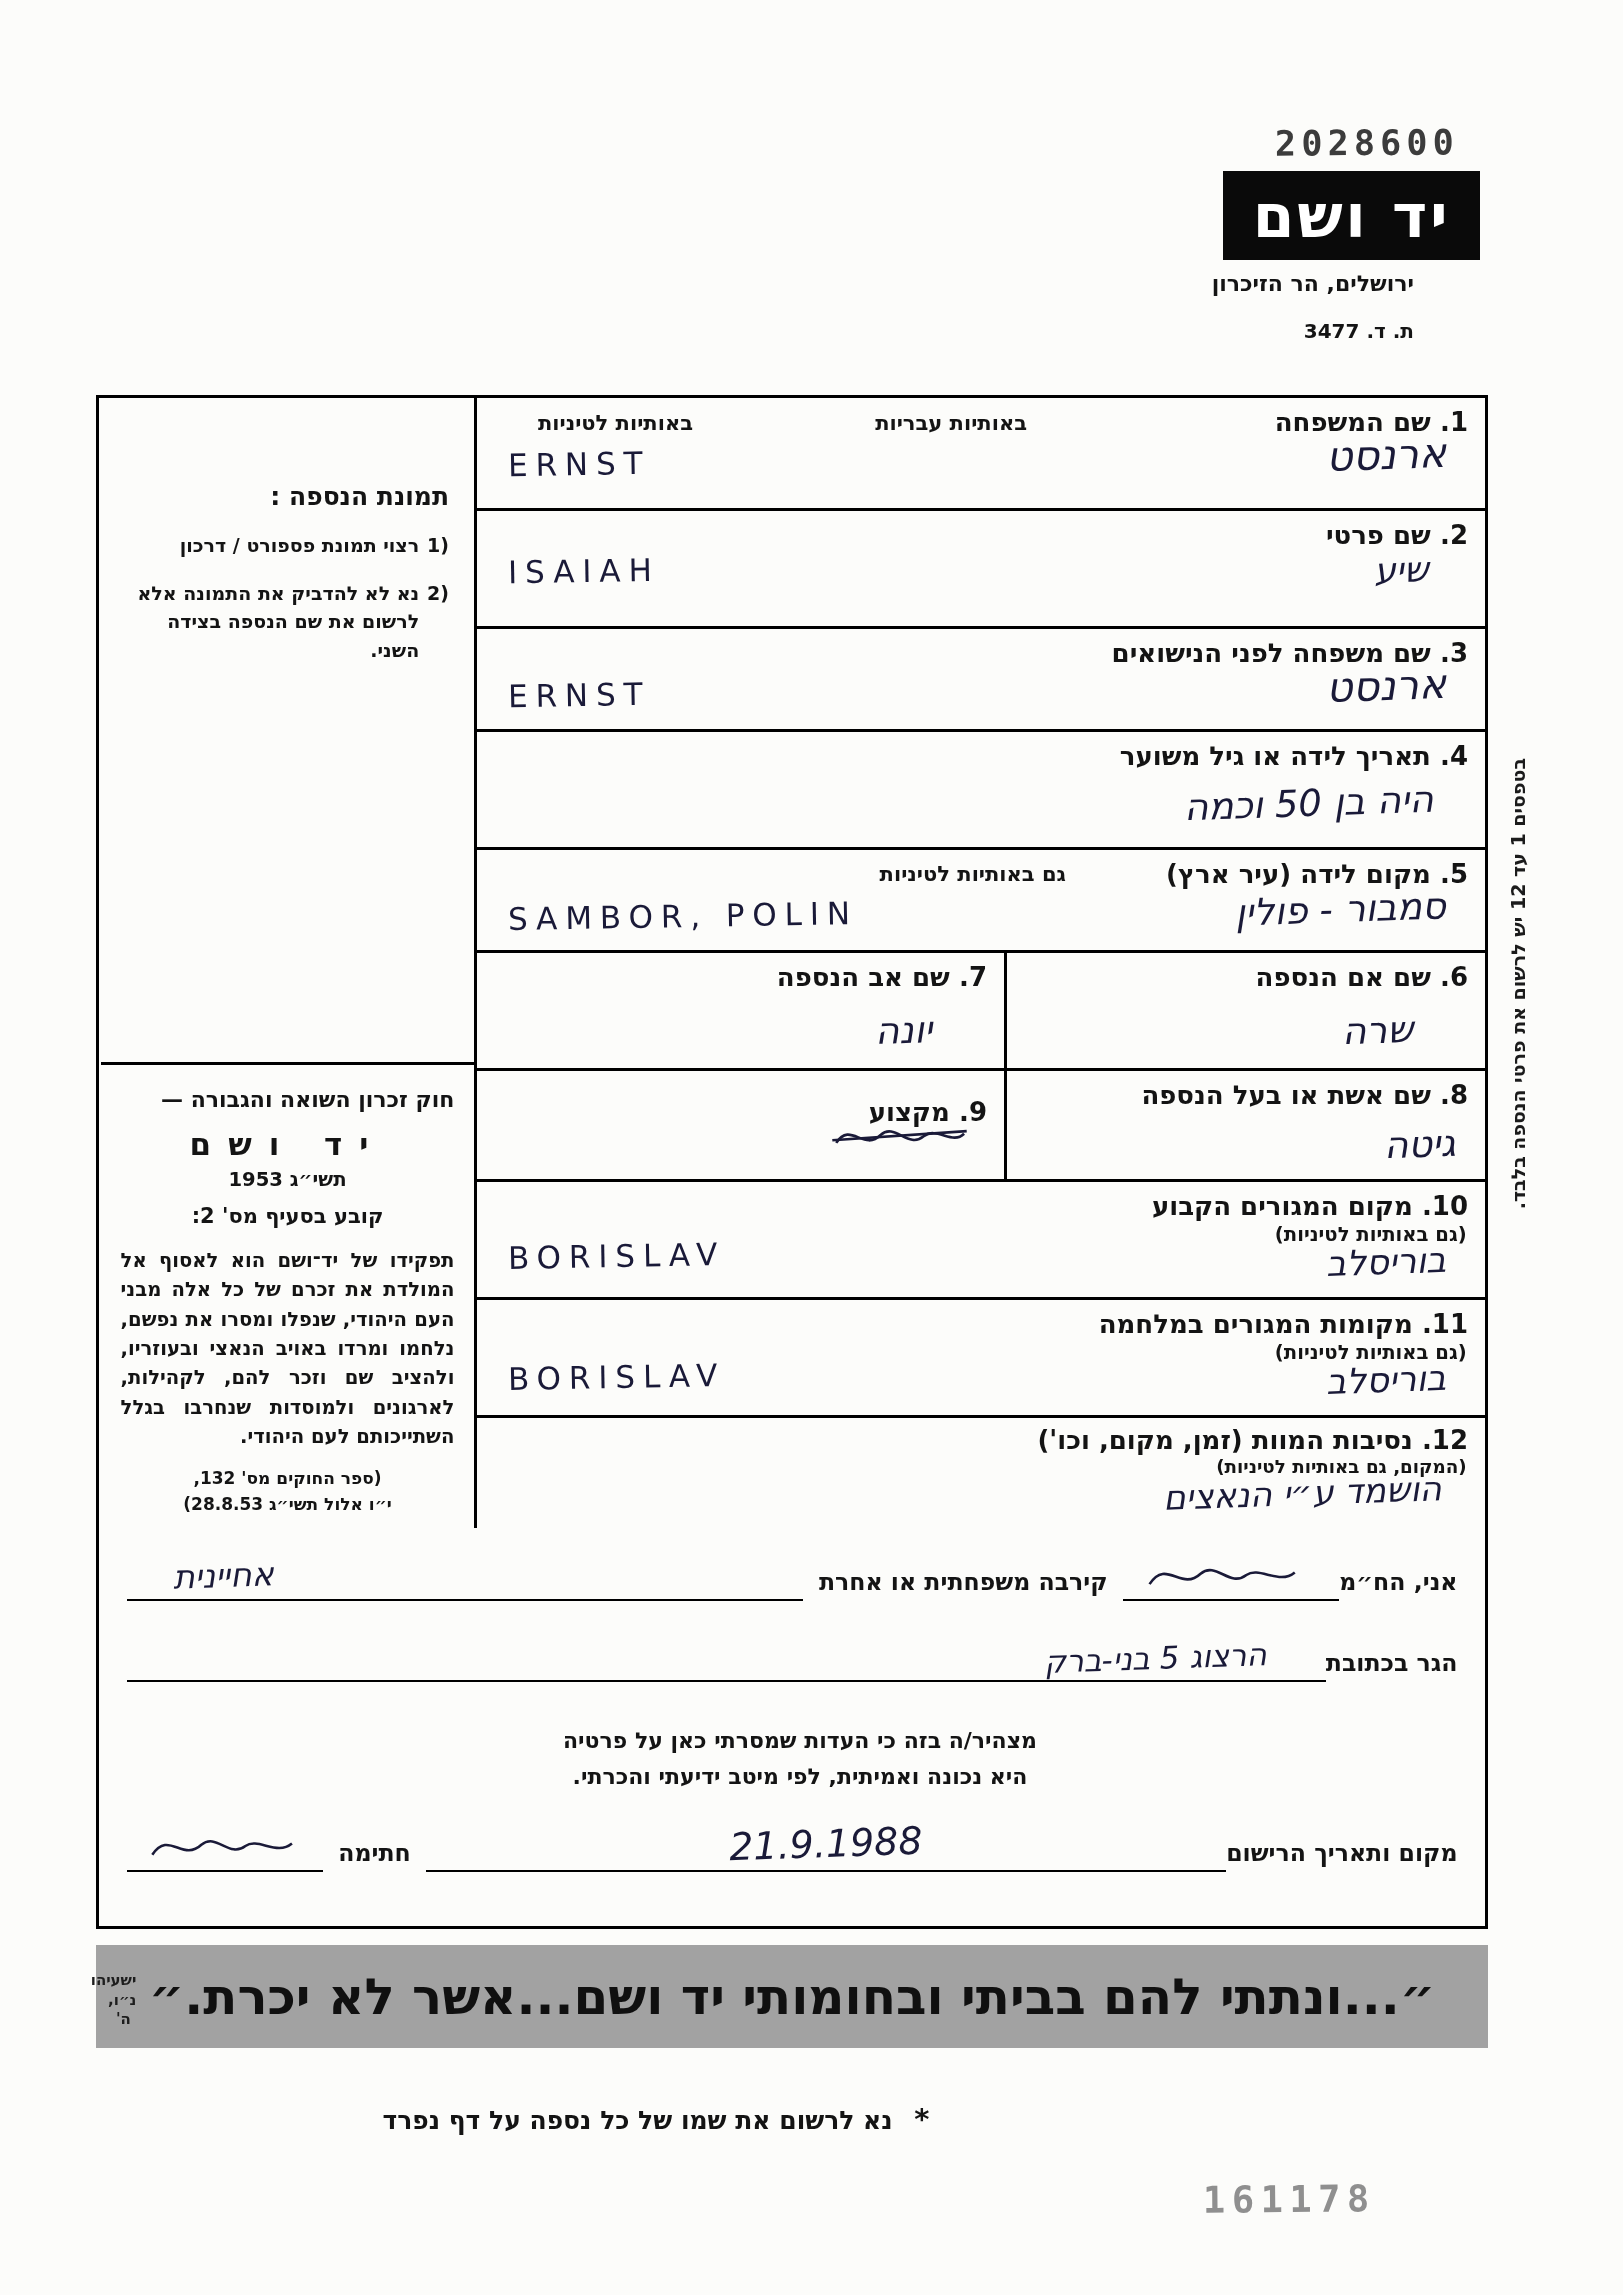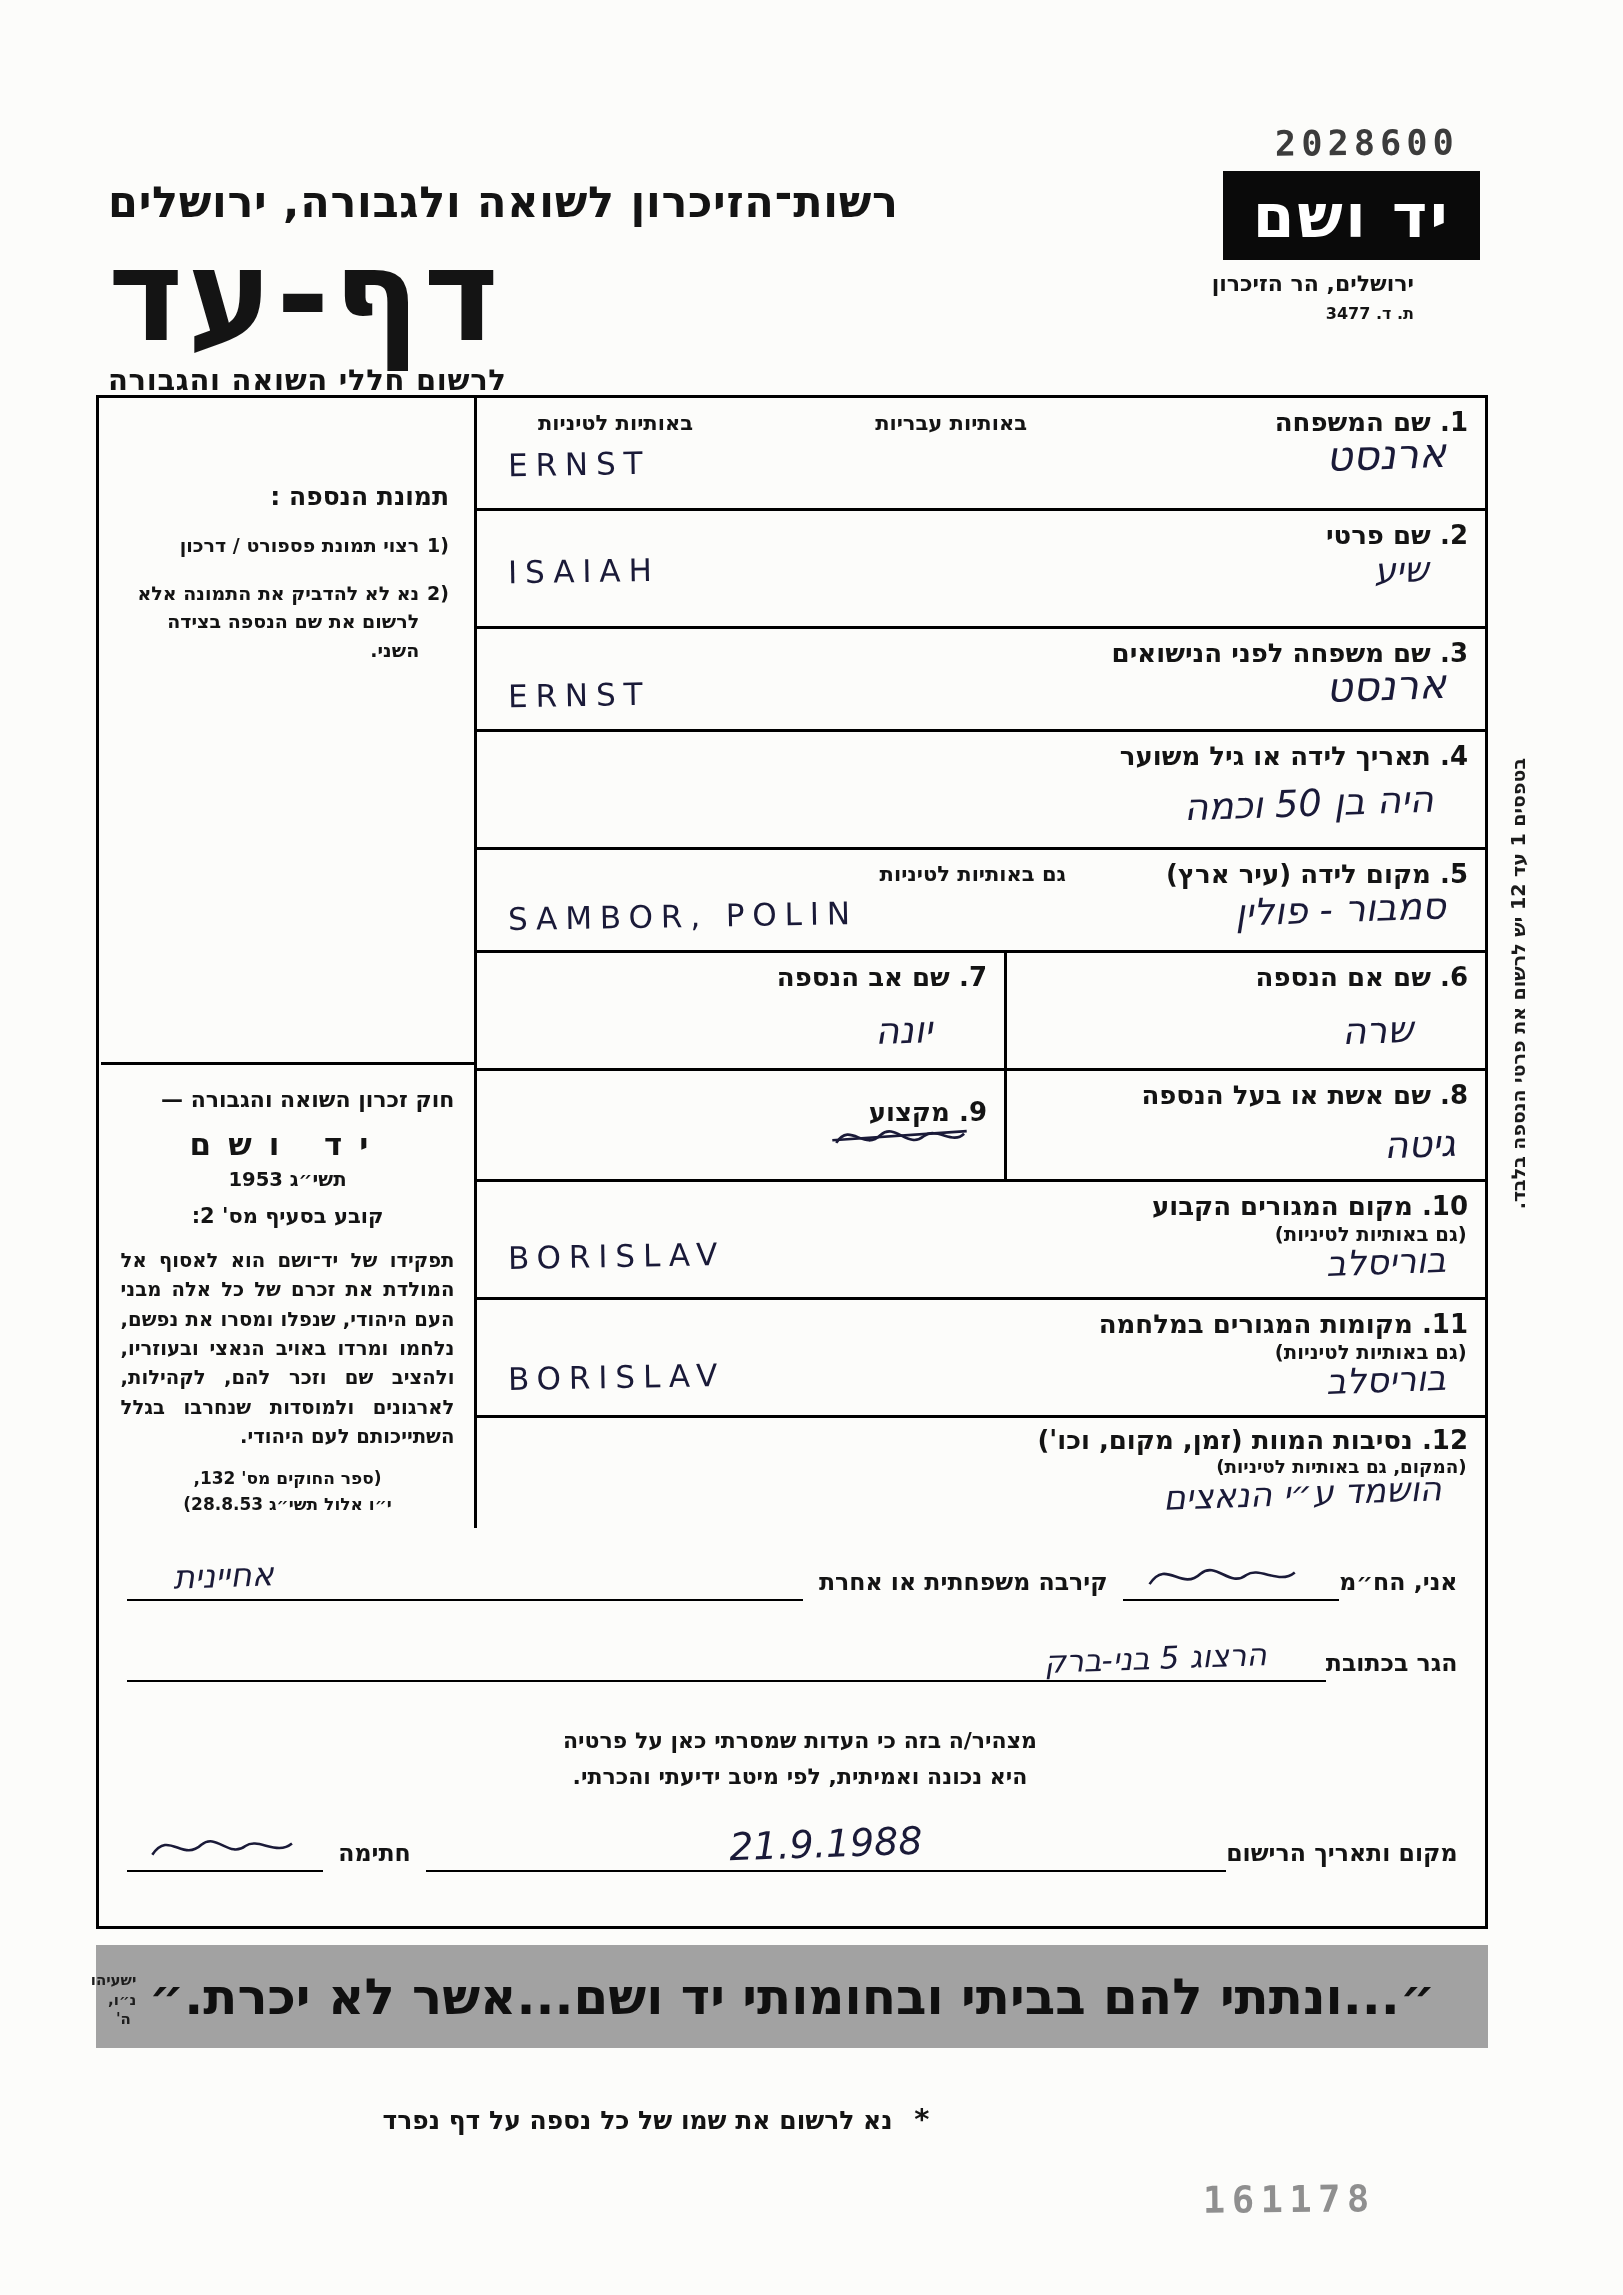--- a/index.html
+++ b/index.html
@@ -8,21 +8,21 @@
 
   
   .stamp { font-family: "DejaVu Sans Mono", monospace; font-weight: 700; }
   .stamp-top { position: absolute; top: 123px; left: 1275px; font-size: 35px; letter-spacing: 5.2px; color: #3c3c3c; transform: rotate(-0.5deg); }
   .stamp-bottom { position: absolute; top: 2178px; left: 1203px; font-size: 37px; letter-spacing: 6.5px; color: #8f8f8f; transform: rotate(-0.5deg); }
 
   
   .logo-box { position: absolute; top: 171px; left: 1223px; width: 257px; height: 89px; background: #0a0a0a; color: #ffffff; display: flex; align-items: center; justify-content: center; font-size: 60px; font-weight: 900; letter-spacing: 2.6px; }
   .logo-addr { position: absolute; top: 271px; left: 1157px; width: 257px; direction: rtl; text-align: right; font-weight: 700; }
   .logo-addr .a1 { font-size: 22px; }
-  .logo-addr .a2 { font-size: 16px; margin-top: 8px; }
+  .logo-addr .a2 { font-size: 20px; margin-top: 23px; }
 
   
   .masthead { position: absolute; top: 177px; left: 108px; width: 1073px; direction: rtl; text-align: left; }
   .mast-authority { font-size: 43px; font-weight: 900; letter-spacing: 0.7px; white-space: nowrap; }
   .mast-title { font-size: 128px; font-weight: 900; line-height: 1.0; margin-top: 5.2px; letter-spacing: 3.9px; }
   .mast-sub { font-size: 29px; font-weight: 900; margin-top: 2.6px; letter-spacing: 0.7px; }
 
   
   .form { position: absolute; top: 395px; left: 96px; width: 1392px; height: 1534px; border: 3.9px solid #000; display: flex; flex-direction: column; background: #fcfcfa; }
   .form-top { display: flex; direction: rtl; height: 1130px; }
@@ -113,25 +113,20 @@
 <div class="page">
 
   <div class="stamp stamp-top">2028600</div>
 
   <div class="logo-box">יד ושם</div>
   <div class="logo-addr">
     <div class="a1">ירושלים, הר הזיכרון</div>
     <div class="a2">ת. ד. 3477</div>
   </div>
 
-  <div class="masthead">
-    <div class="mast-authority">רשות־הזיכרון לשואה ולגבורה, ירושלים</div>
-    <div class="mast-title">דף-עד</div>
-    <div class="mast-sub">לרשום חללי השואה והגבורה</div>
-  </div>
 
   <div class="form">
     <div class="form-top">
 
       <div class="main-col">
 
         <div class="row h1">
           <div class="fhead">
             <span class="fnum">.1</span>
             <span>שם המשפחה</span>

